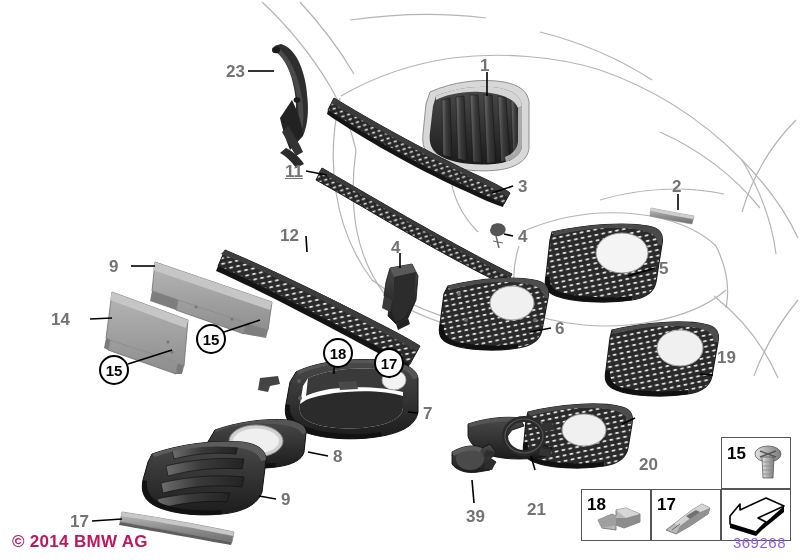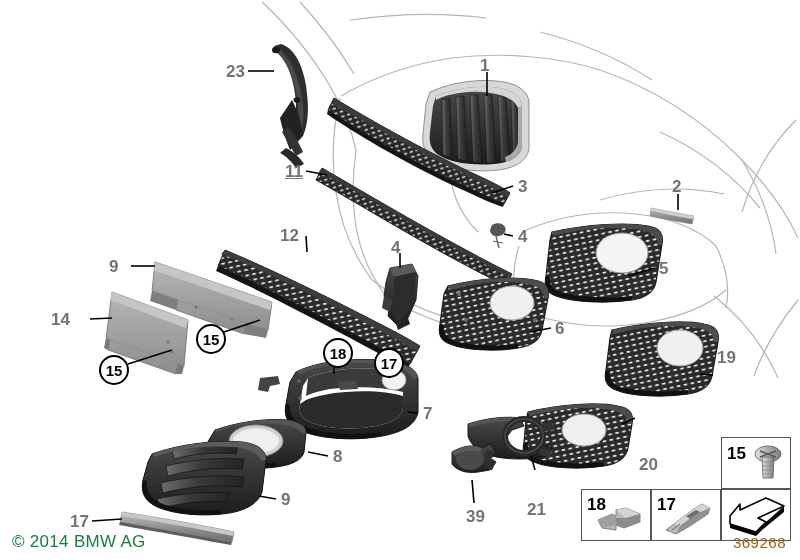--- a/index.html
+++ b/index.html
@@ -2,22 +2,22 @@
 <html><head>
 <meta charset="utf-8">
 <style>
   html,body{margin:0;padding:0;}
   body{width:800px;height:560px;background:#ffffff;font-family:"Liberation Sans",sans-serif;overflow:hidden;position:relative;}
   #stage{position:absolute;left:0;top:0;width:800px;height:560px;}
   svg#dwg{position:absolute;left:0;top:0;width:800px;height:560px;}
   .lbl{position:absolute;font-family:"Liberation Sans",sans-serif;font-weight:bold;font-size:17px;color:#737373;line-height:1;white-space:nowrap;}
   .clbl{position:absolute;width:26px;height:26px;border:2px solid #000;border-radius:50%;background:#fff;
         font-weight:bold;font-size:15px;color:#000;display:flex;align-items:center;justify-content:center;}
-  .copy{position:absolute;left:12px;top:532px;font-size:17px;font-weight:normal;color:#15803d;letter-spacing:.3px;}
-  .dwgid{position:absolute;right:14px;top:534px;font-size:15px;color:#a16207;letter-spacing:.5px;}
+  .copy{position:absolute;left:12px;top:532px;font-size:17px;font-weight:bold;color:#be185d;letter-spacing:.3px;}
+  .dwgid{position:absolute;right:14px;top:534px;font-size:15px;color:#8b5cf6;letter-spacing:.5px;}
   .lgbox{position:absolute;border:1px solid #555;background:#fff;box-sizing:border-box;}
   .lgnum{position:absolute;font-weight:bold;font-size:17px;color:#000;}
 </style>
 </head>
 <body>
 
 <div id="stage">
 
   <svg id="dwg" viewBox="0 0 800 560">
     <defs>

